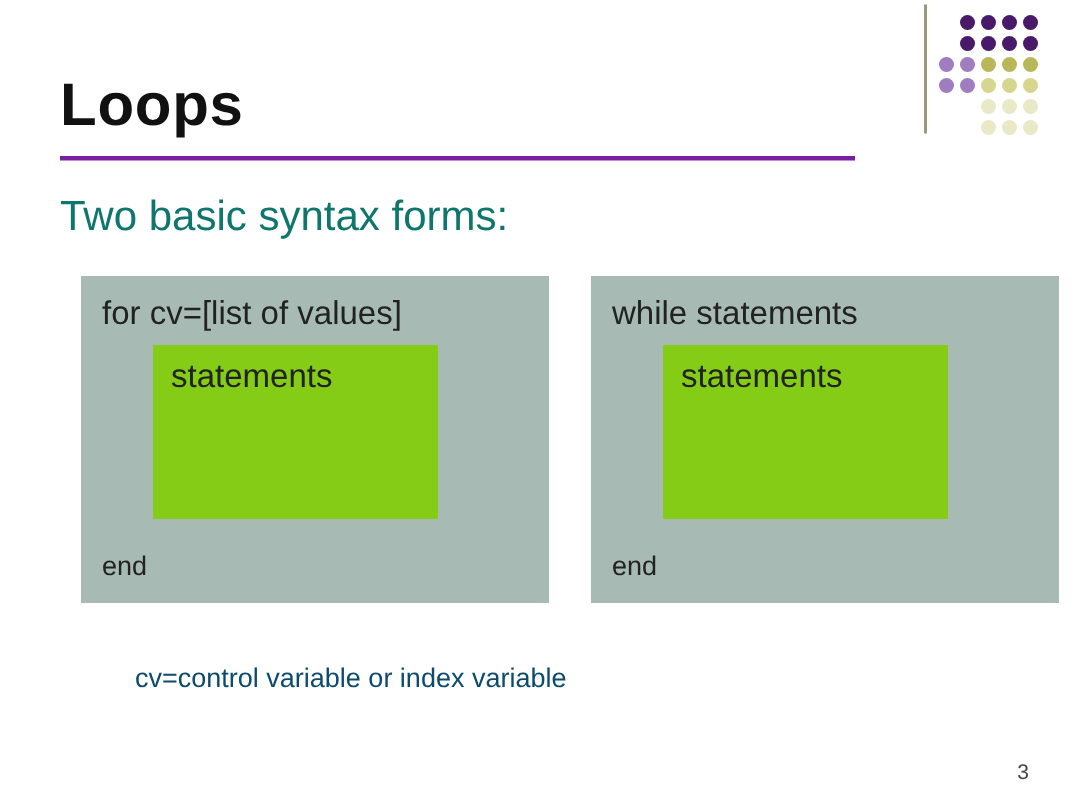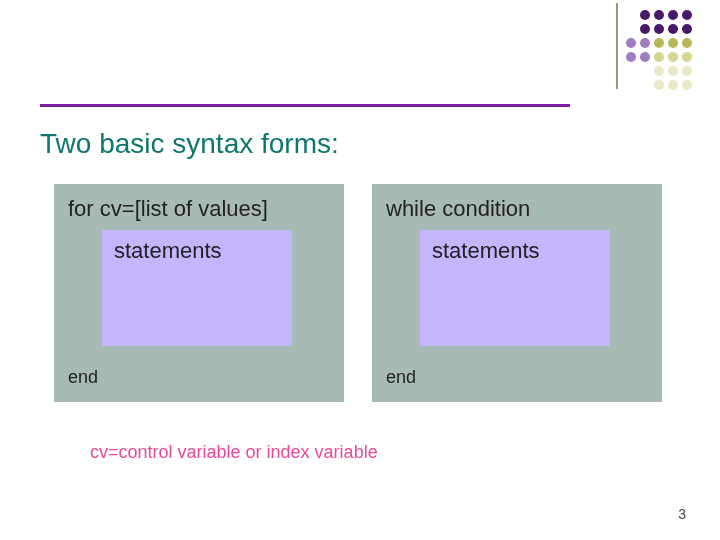--- a/index.html
+++ b/index.html
@@ -7,27 +7,27 @@
   .slide { position: relative; width: 720px; height: 540px; }
 
   .title-wrap { position: absolute; left: 40px; top: 48px; right: 40px; }
   .title { font-size: 40px; font-weight: 700; letter-spacing: 0.5px; color: #111; }
 
   .title-rule { position: absolute; left: 40px; top: 104px; width: 530px; height: 0; border-top: 3px solid #7b1fa2; }
 
   .subtitle { position: absolute; left: 40px; top: 128px; font-size: 28px; color: #0f766e; }
 
   .panels { position: absolute; left: 54px; top: 184px; display: flex; gap: 28px; }
-  .panel { width: 290px; height: 218px; background: #a7bbb4; position: relative; }
+  .panel { width: 312px; height: 218px; background: #a7bbb4; position: relative; }
   .panel .line1 { position: absolute; left: 14px; top: 12px; font-size: 22px; color: #222; }
-  .panel .inner { position: absolute; left: 48px; top: 46px; width: 190px; height: 116px; background: #c4b5fd; }
+  .panel .inner { position: absolute; left: 48px; top: 46px; width: 190px; height: 116px; background: #84cc16; }
   .panel .inner .stmt { position: absolute; left: 12px; top: 8px; font-size: 22px; color: #222; }
   .panel .end { position: absolute; left: 14px; bottom: 14px; font-size: 18px; color: #222; }
 
-  .footnote { position: absolute; left: 90px; top: 442px; font-size: 18px; color: #ec4899; }
+  .footnote { position: absolute; left: 90px; top: 442px; font-size: 18px; color: #0c4a6e; }
 
   .page-num { position: absolute; right: 34px; bottom: 18px; font-size: 14px; color: #444; }
 
   
   .dots { position: absolute; right: 28px; top: 10px; display: grid; grid-template-columns: repeat(5, 10px); grid-template-rows: repeat(6, 10px); gap: 4px; }
   .dot { width: 10px; height: 10px; border-radius: 50%; }
   .dots .dark   { background: #4a1a6a; }
   .dots .med    { background: #a07cc0; }
   .dots .olive  { background: #b8b85a; }
   .dots .lolive { background: #d6d68e; }
@@ -67,34 +67,37 @@
       <div class="dot faint"></div>
       <div class="dot faint"></div>
       <div class="dot faint"></div>
     <div class="dot hidden"></div>
       <div class="dot hidden"></div>
       <div class="dot faint"></div>
       <div class="dot faint"></div>
       <div class="dot faint"></div>
   </div>
 
+  <div class="title-wrap">
+    <h1 class="title">Loops</h1>
+  </div>
   <div class="title-rule"></div>
 
   <div class="subtitle">Two basic syntax forms:</div>
 
   <div class="panels">
     <div class="panel">
       <div class="line1">for cv=[list of values]</div>
       <div class="inner">
         <div class="stmt">statements</div>
       </div>
       <div class="end">end</div>
     </div>
     <div class="panel">
-      <div class="line1">while condition</div>
+      <div class="line1">while statements</div>
       <div class="inner">
         <div class="stmt">statements</div>
       </div>
       <div class="end">end</div>
     </div>
   </div>
 
   <div class="footnote">cv=control variable or index variable</div>
 
   <div class="page-num">3</div>

